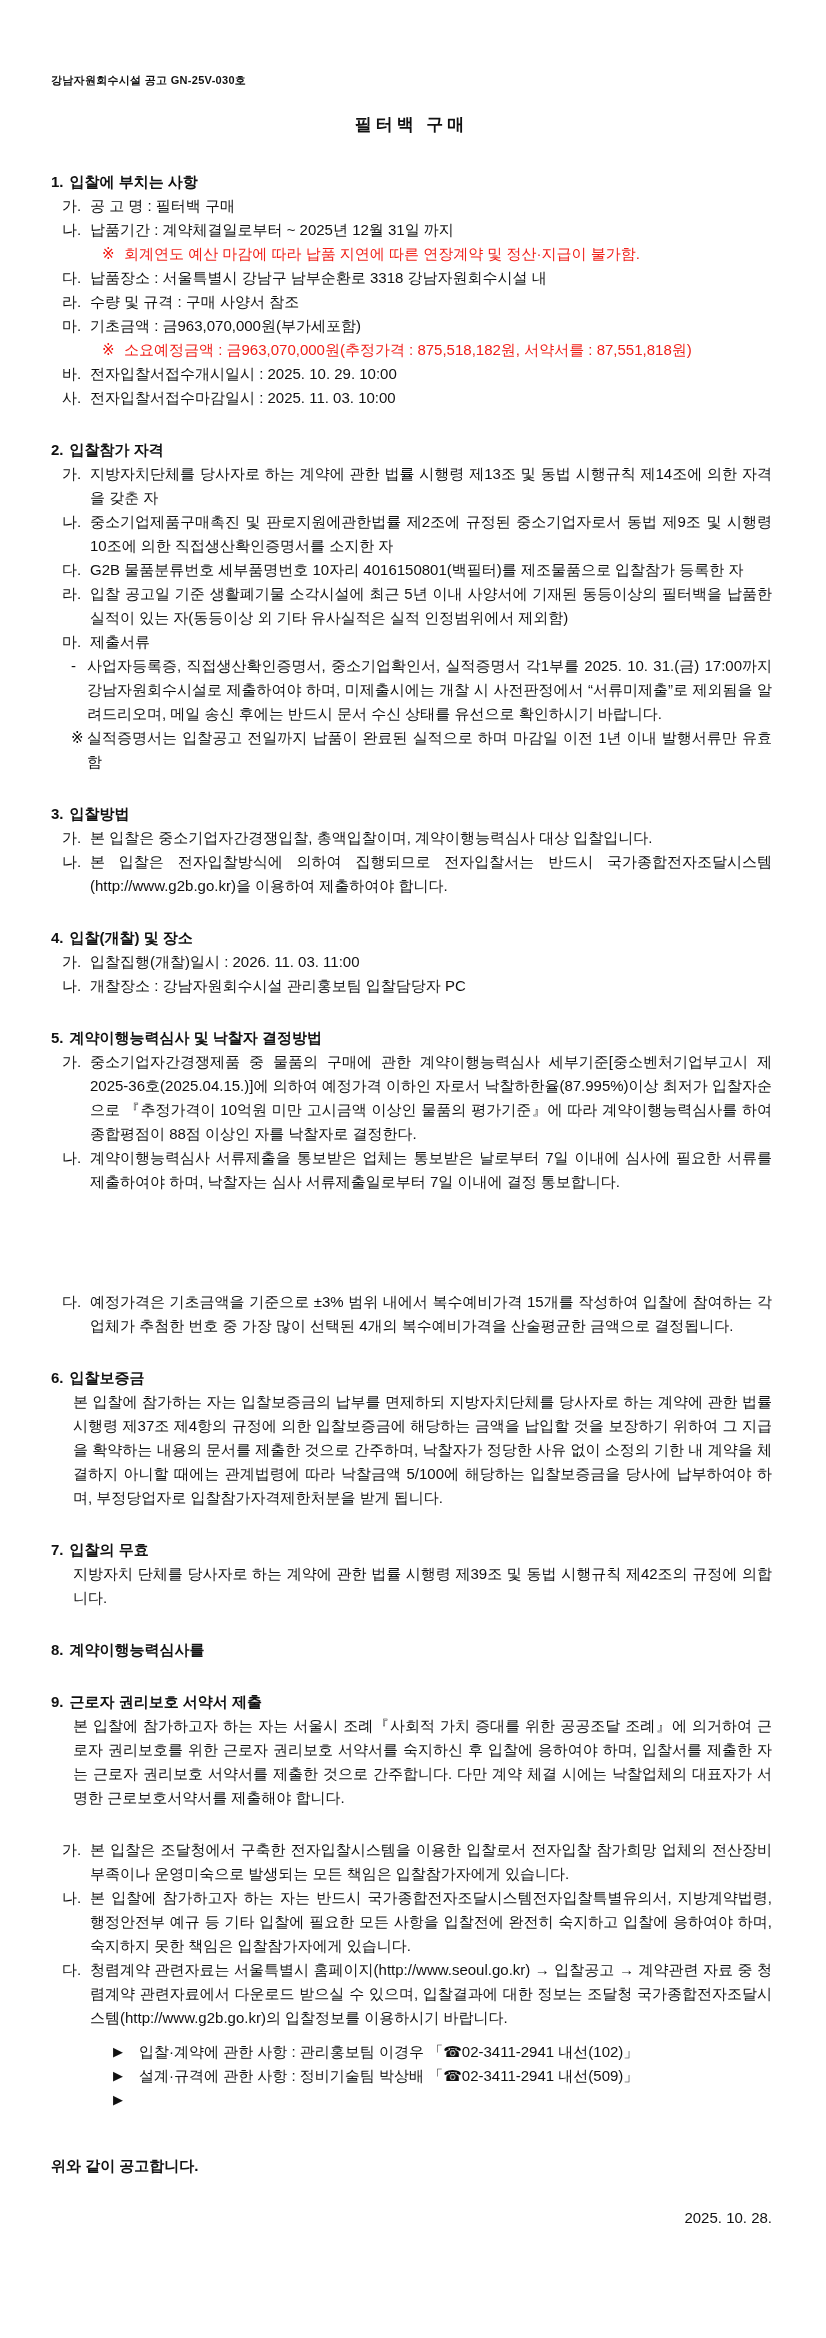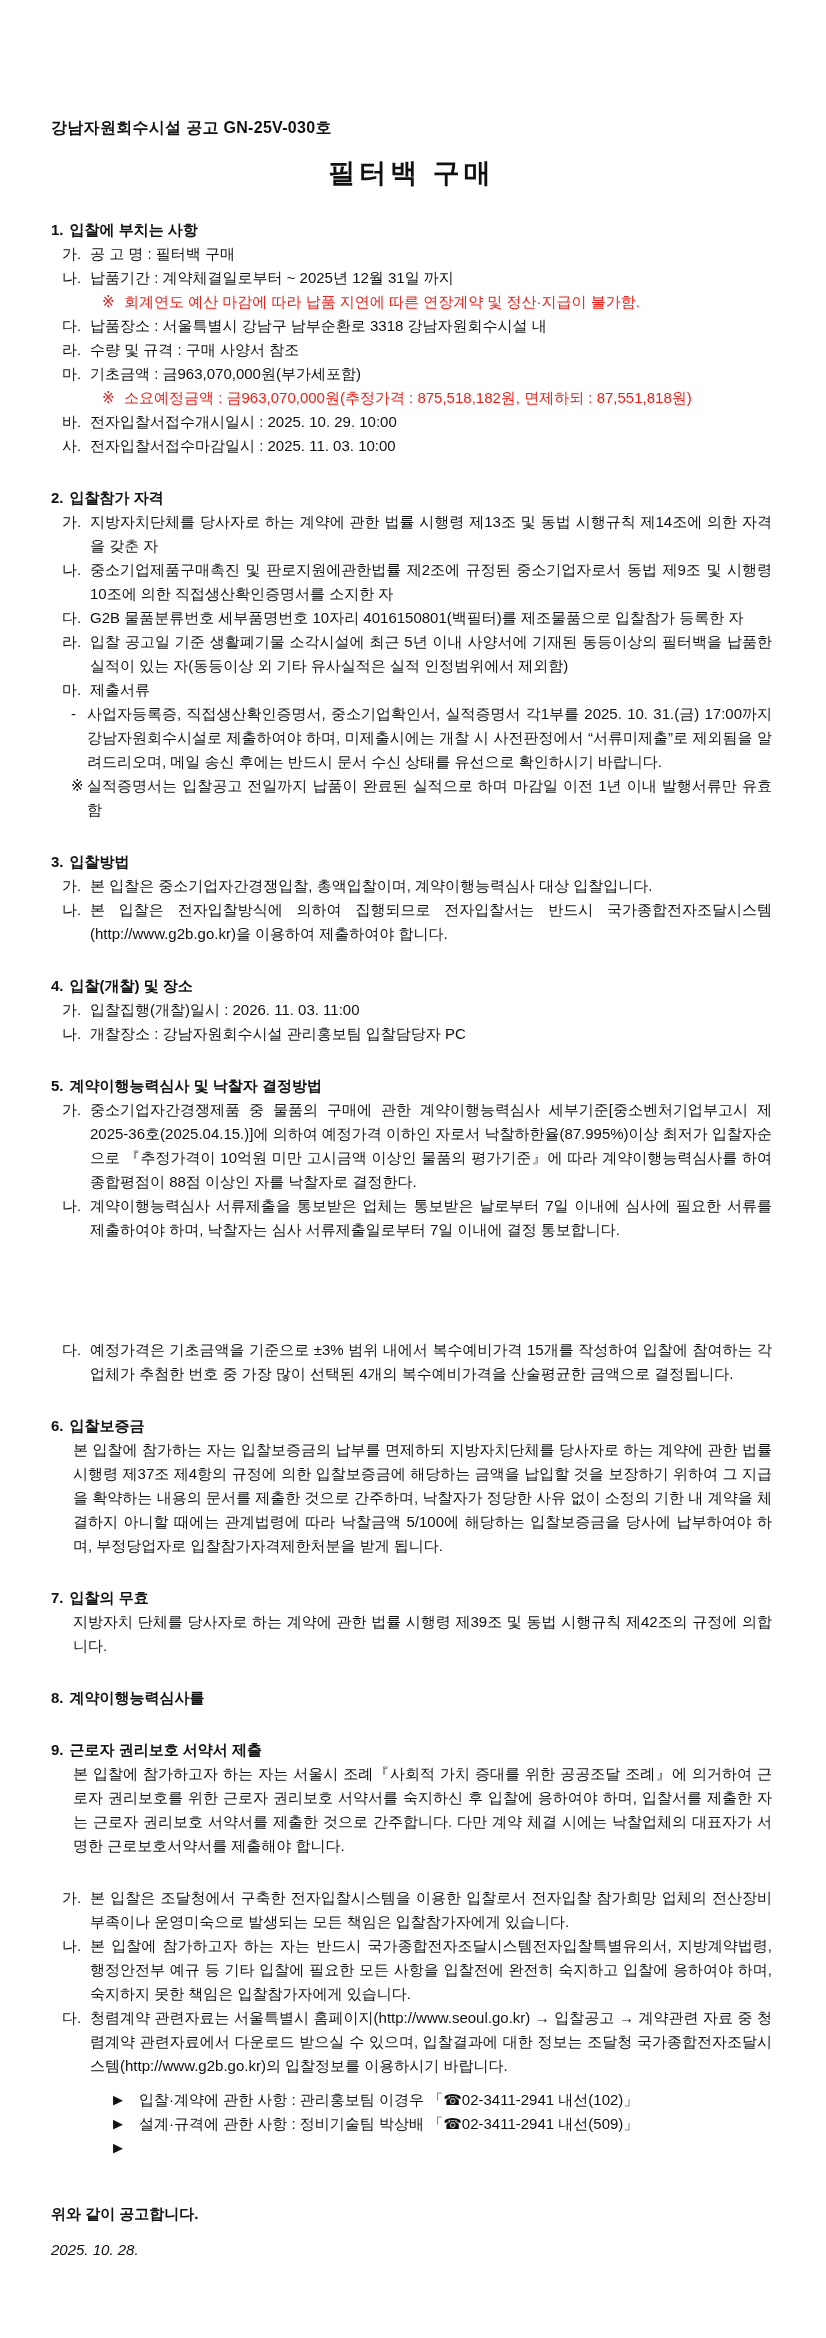--- a/index.html
+++ b/index.html
@@ -7,24 +7,24 @@
     width:826px;
     min-height:2338px;
     box-sizing:border-box;
     padding:68px 54px 70px 51px;
     font-family:"Liberation Sans","DejaVu Sans",sans-serif;
     color:#111111;
     font-size:15px;
     line-height:24px;
     background:#ffffff;
   }
-  .doc-no{font-weight:bold;font-size:16px;letter-spacing:0.3px;margin-top:48px;}
+  .doc-no{font-weight:bold;font-size:11px;letter-spacing:0.3px;}
   .title{
     text-align:center;
-    font-size:27px;
+    font-size:17px;
     font-weight:bold;
     letter-spacing:4px;
     margin-top:16px;
     line-height:34px;
   }
   .section{margin-top:28px;}
   .sec-heading{font-weight:bold;display:flex;}
   .sec-no{margin-right:6px;white-space:nowrap;}
   .item{display:flex;padding-left:11px;}
   .item .label{flex:0 0 28px;white-space:nowrap;}
@@ -33,21 +33,21 @@
   .item.ind-note .label{flex:0 0 22px;}
   .item.ind-sub{padding-left:20px;}
   .item.ind-sub .label{flex:0 0 16px;}
   .item.arrow{padding-left:62px;}
   .item.arrow .label{flex:0 0 26px;font-size:13px;}
   .item.arrow-first{margin-top:10px;}
   .para{padding-left:22px;text-align:justify;}
   .red{color:#f01e17;}
   .spacer{width:100%;}
   .closing{text-align:left;font-weight:bold;margin-top:42px;}
-  .ann-date{text-align:left;margin-top:12px;font-style:italic;}
+  .ann-date{text-align:right;margin-top:28px;}
 </style>
 </head>
 <body>
 
 <div class="page">
   <div class="doc-no">강남자원회수시설 공고  GN-25V-030호</div>
   <h1 class="title">필터백 구매</h1>
 
   <div id="sections">
       <div class="section">
@@ -74,21 +74,21 @@
         <div class="item">
           <span class="label">라.</span>
           <span class="text">수량 및 규격 : 구매 사양서 참조</span>
         </div>
         <div class="item">
           <span class="label">마.</span>
           <span class="text">기초금액 : 금963,070,000원(부가세포함)</span>
         </div>
         <div class="item ind-note red">
           <span class="label">※</span>
-          <span class="text">소요예정금액 : 금963,070,000원(추정가격 : 875,518,182원, 면제하되 : 87,551,818원)</span>
+          <span class="text">소요예정금액 : 금963,070,000원(추정가격 : 875,518,182원, 서약서를 : 87,551,818원)</span>
         </div>
         <div class="item">
           <span class="label">바.</span>
           <span class="text">전자입찰서접수개시일시 : 2025. 10. 29. 10:00</span>
         </div>
         <div class="item">
           <span class="label">사.</span>
           <span class="text">전자입찰서접수마감일시 : 2025. 11. 03. 10:00</span>
         </div>
       </div>

